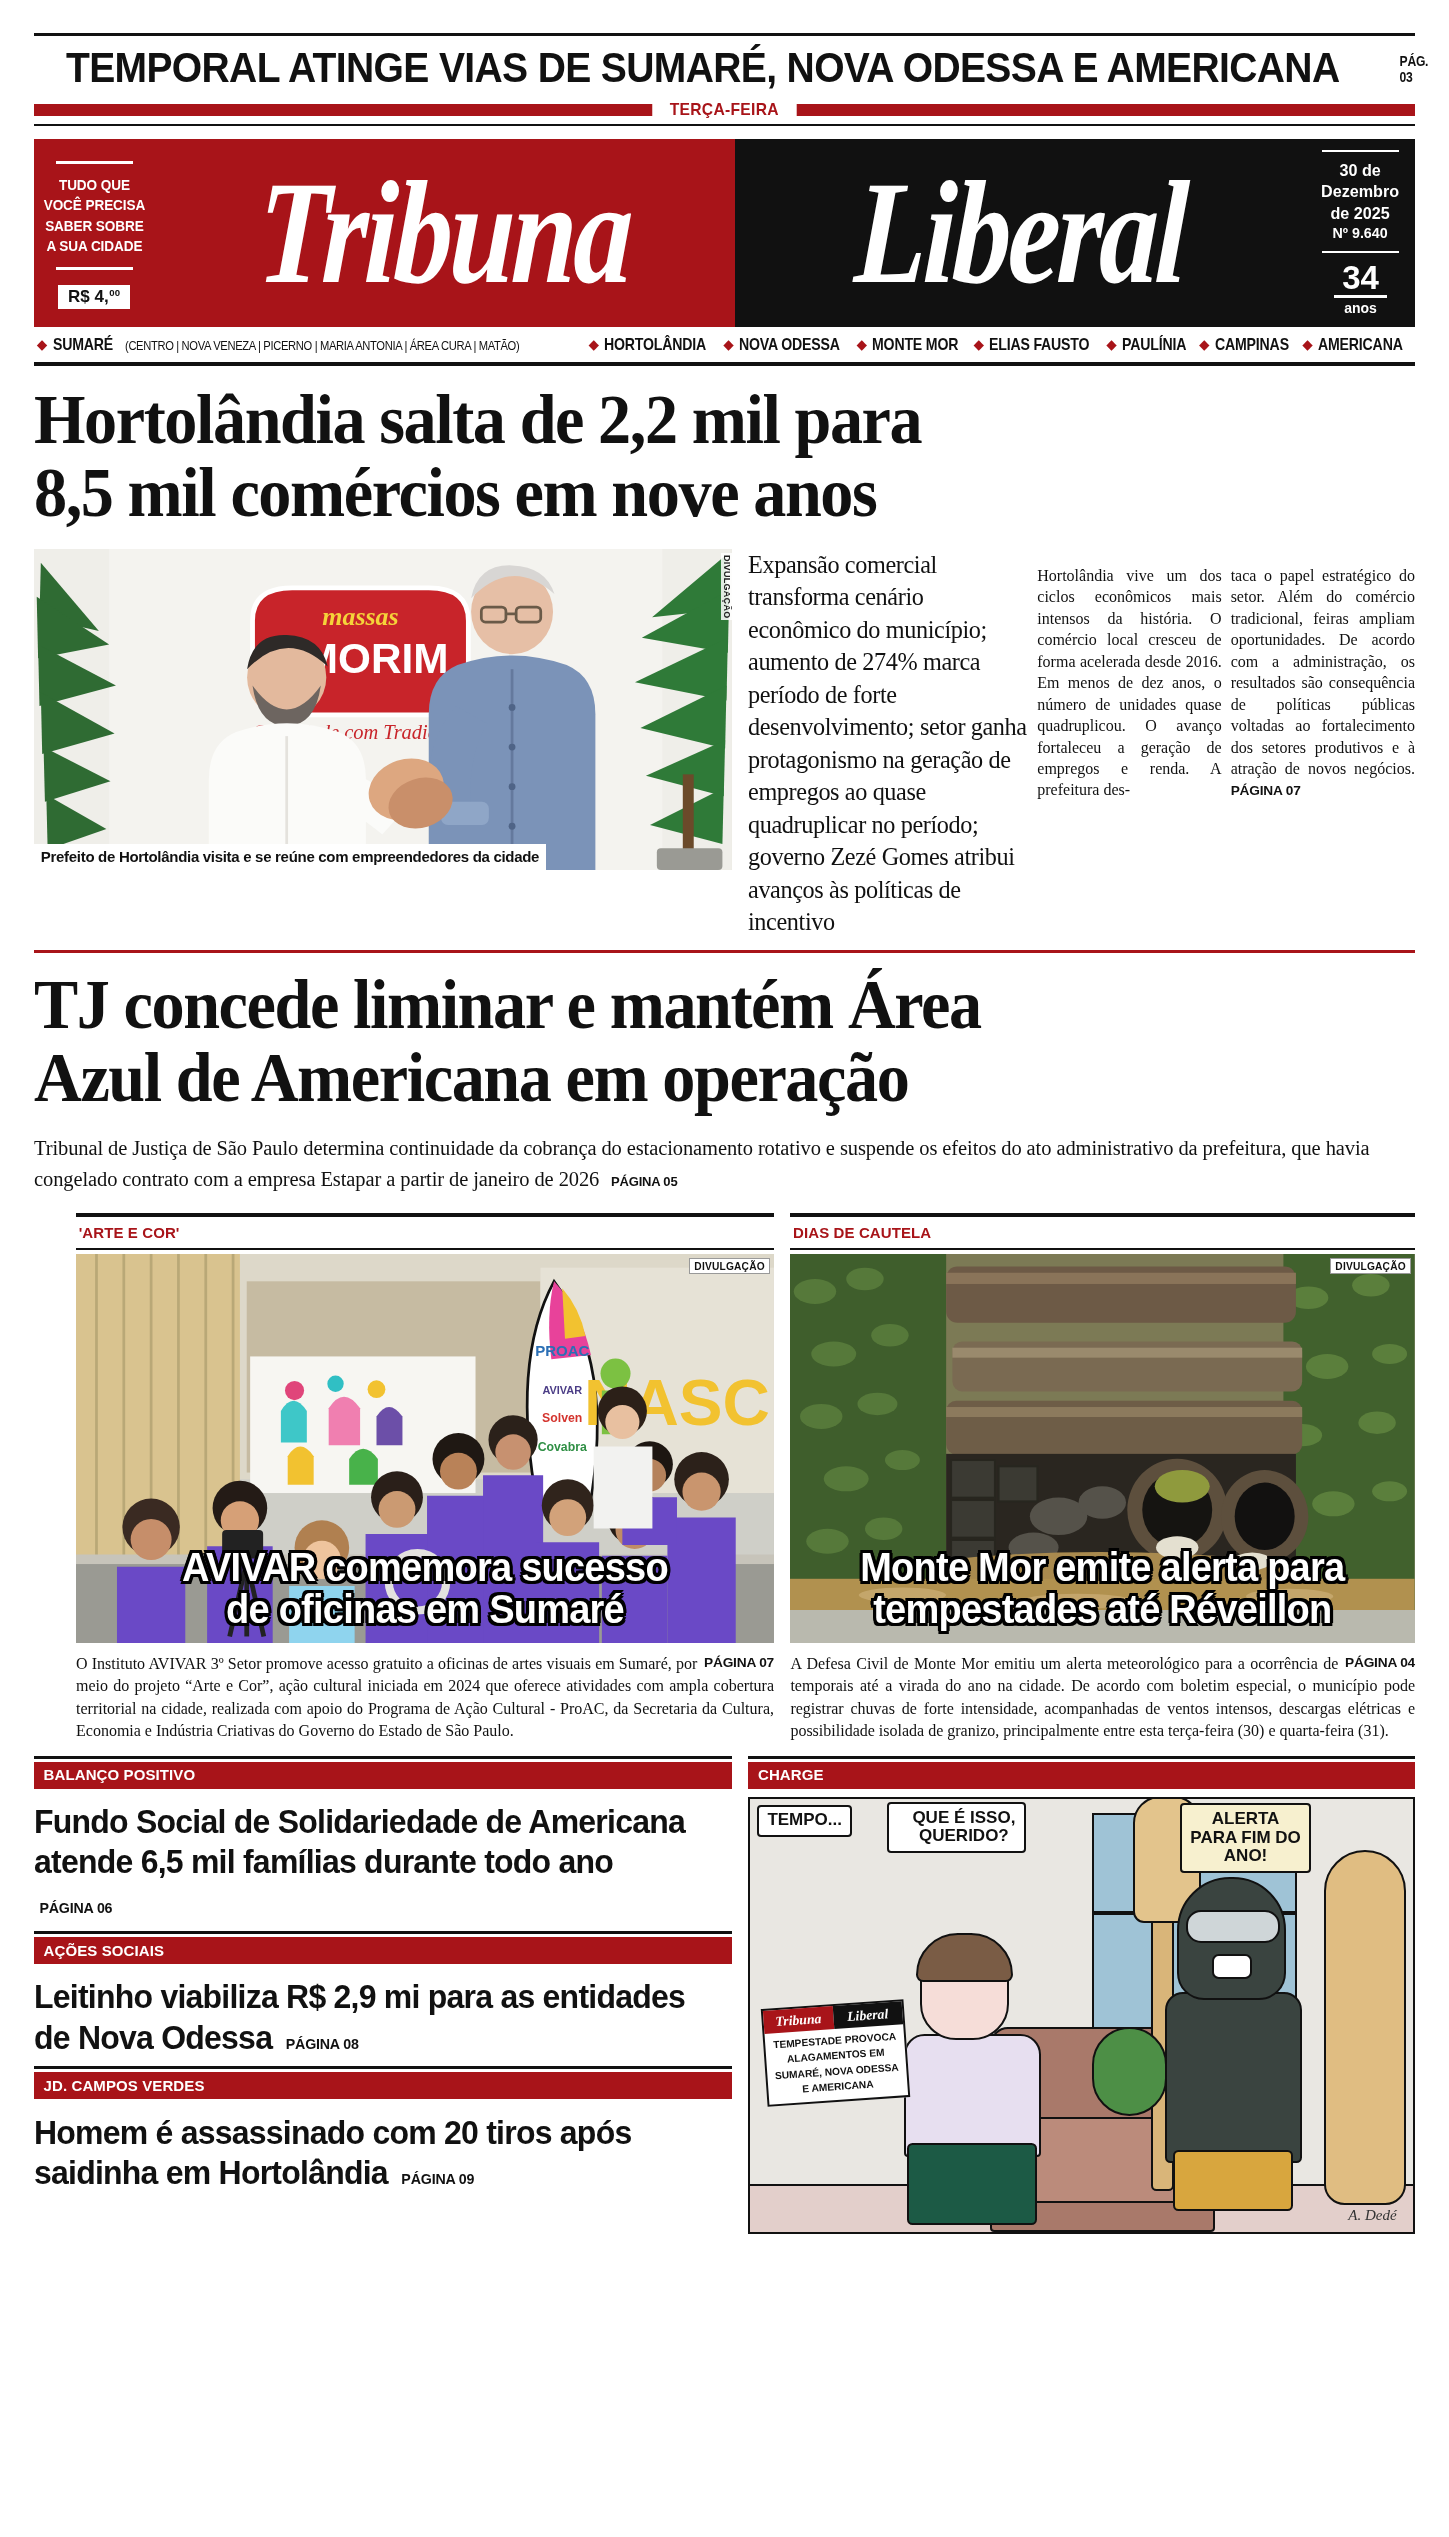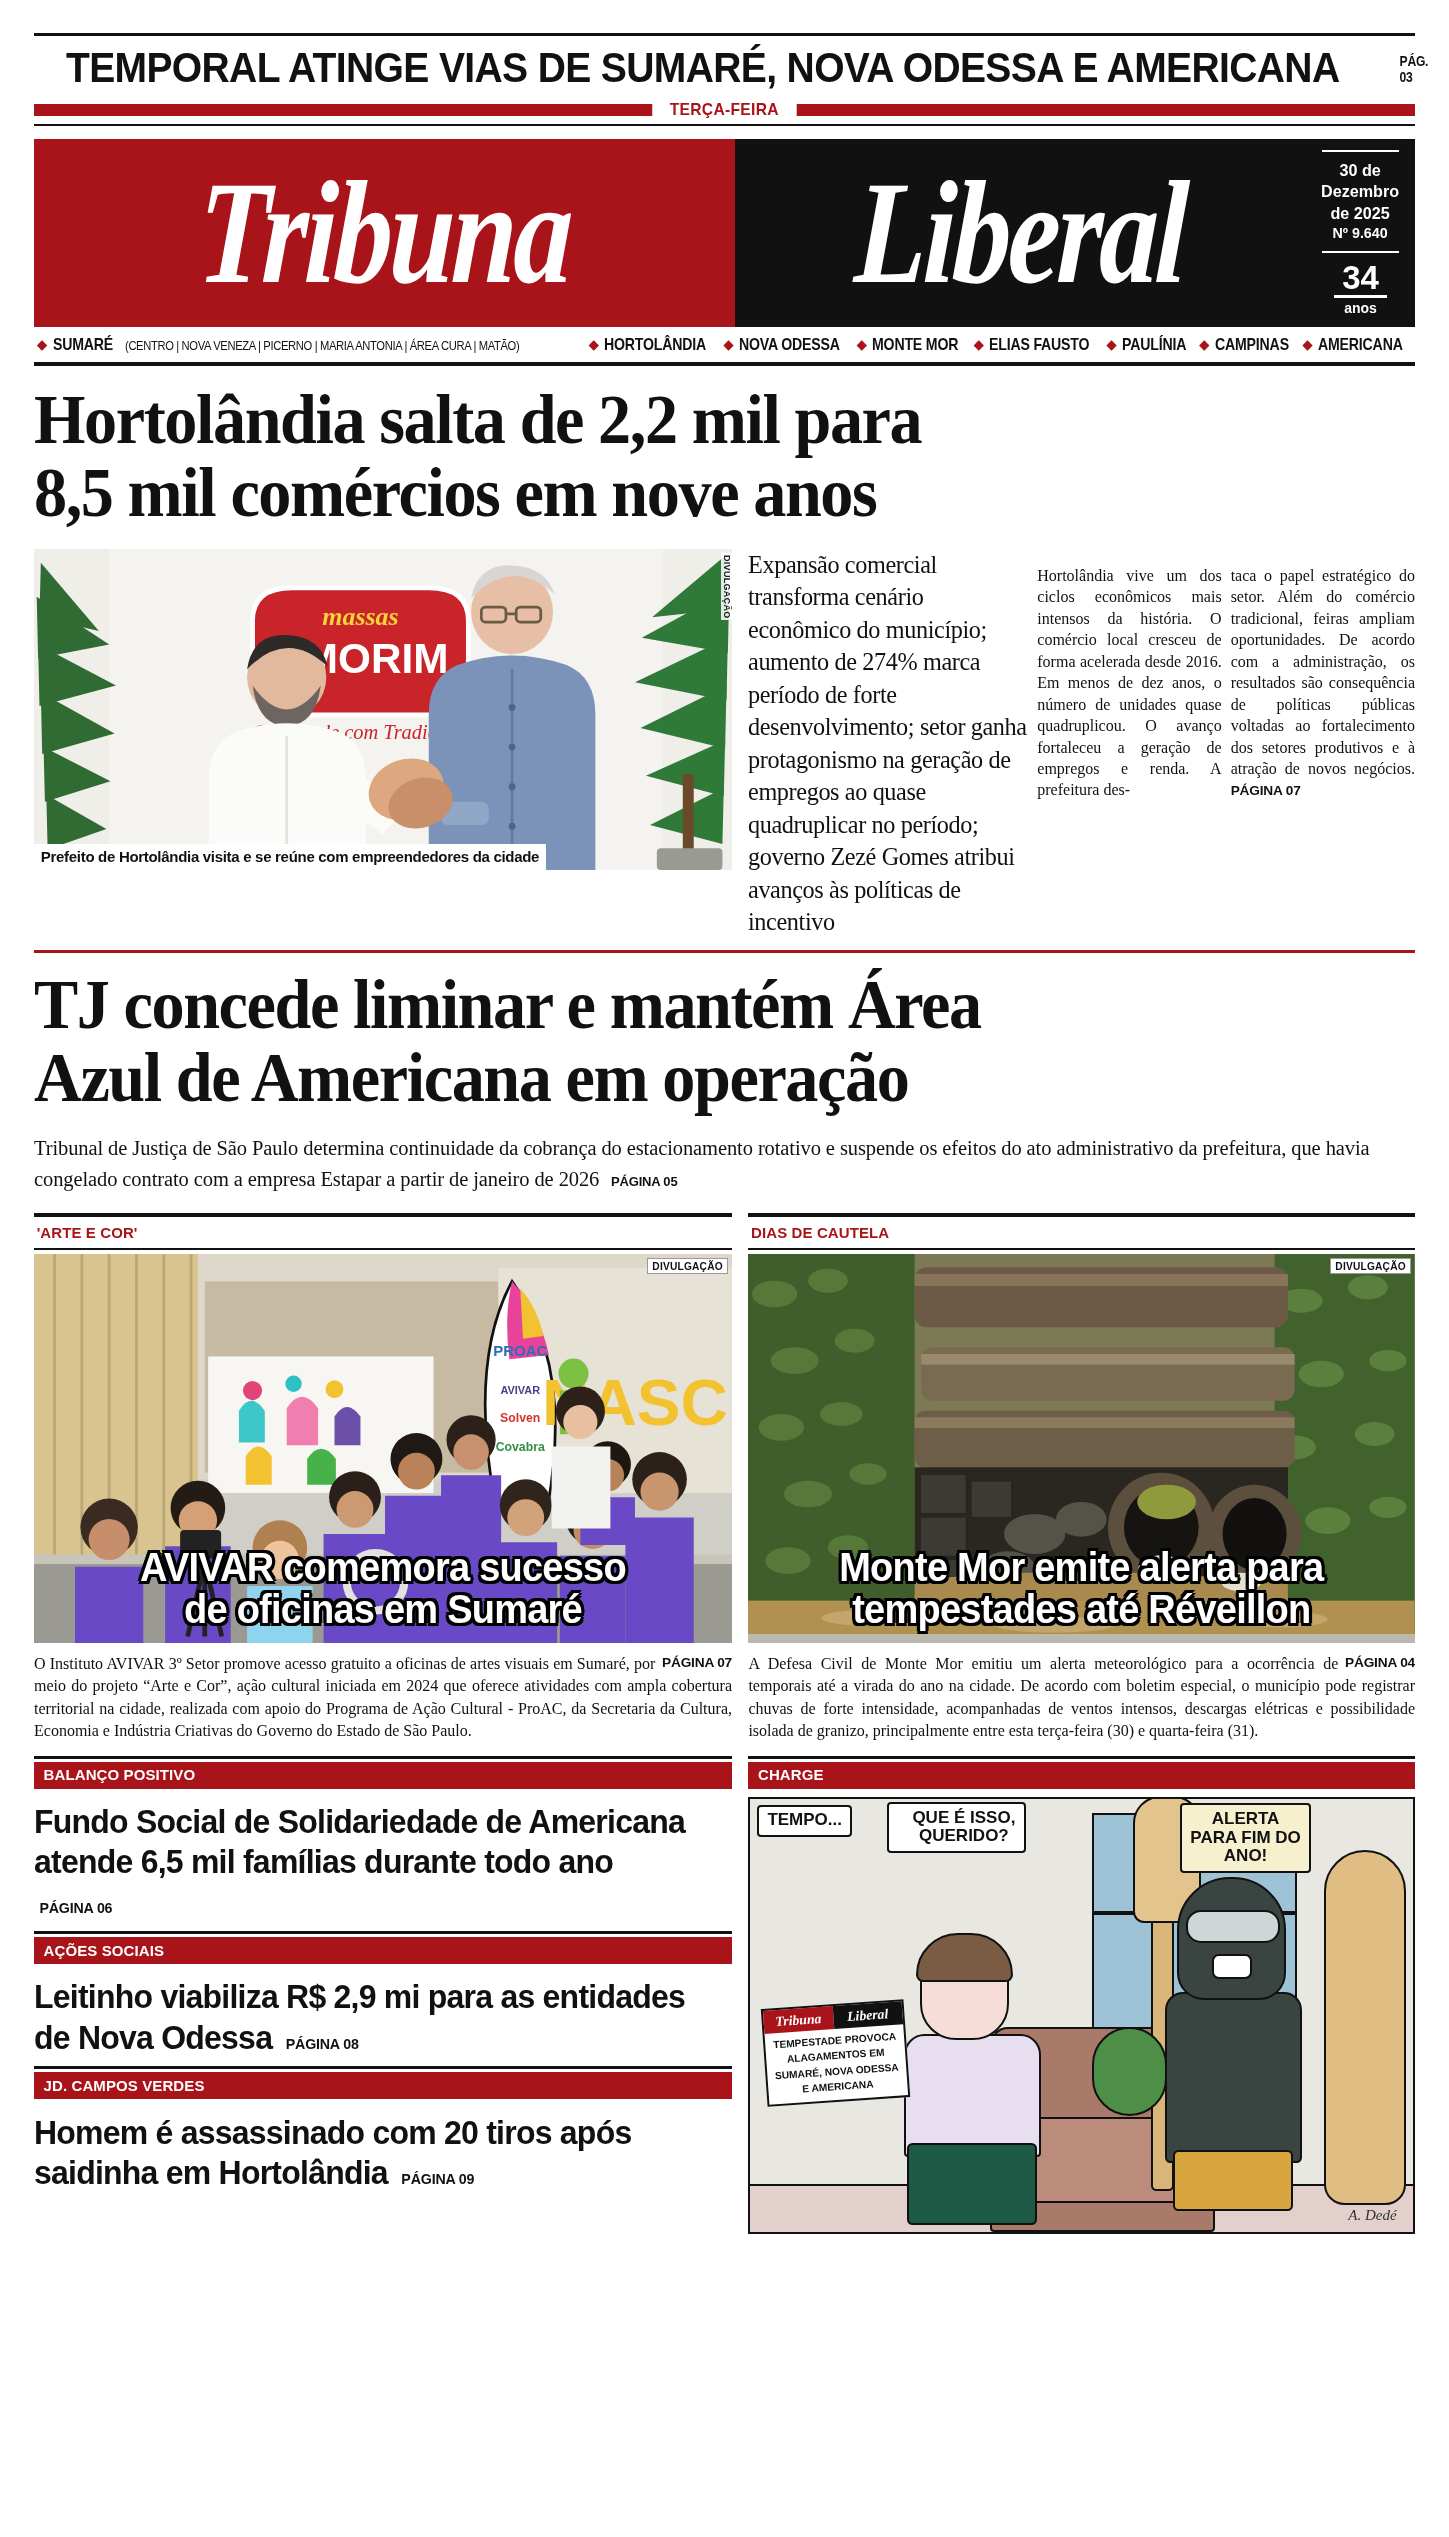--- a/index.html
+++ b/index.html
@@ -160,21 +160,21 @@
     font-size:69px; line-height:1.06; letter-spacing:-1.5px;
     transform:scaleX(0.96); transform-origin:left top; margin-top:16.4px;
   }
   .head2-sub {
     font-family:"Liberation Serif", serif; font-size:20.5px; line-height:1.5;
     margin-top:18px; letter-spacing:-0.1px;
   }
   .head2-sub .pagref { font-size:13px; margin-left:6.8px; }
 
   
-  .pkg-row { display:flex; gap:16.4px; margin-top:18px; }
+  .pkg-row { display:flex; gap:16.4px; margin-top:18px;margin-left:42px; }
   .pkg { width:698px; }
   .pkg.right { flex:1; width:auto; }
   .pkg-hat-rule { border-top:4.1px solid #111; }
   .pkg-hat {
     background:#a81419; color:#fff; font-weight:bold; font-size:15px;
     padding:4.8px 9.6px 5.5px 9.6px; letter-spacing:0.1px; margin-top:2px;
   }
   .pkg-hat.white-bg { background:#fff; color:#a81419; padding-left:2.7px; }
   .pkg-subrule { border-top:2px solid #111; margin-top:2px; }
   .pkg-photo {
@@ -302,20 +302,34 @@
     <span class="teaser-pag">PÁG. 03</span>
   </div>
   <div class="weekday-band">
     <div class="bar"></div>
     <span class="label">TERÇA-FEIRA</span>
   </div>
   <div class="rule-thin-black"></div>
 
   <div class="masthead">
     <div class="mh-red">
+      <div class="mh-slogan">
+        <div class="hr"></div>
+        <div class="lines">
+          <div>TUDO QUE</div>
+          <div>VOCÊ PRECISA</div>
+          <div>SABER SOBRE</div>
+          <div>A SUA CIDADE</div>
+        </div>
+        <div class="hr"></div>
+        <div class="mh-price">
+          <span>R$ 4,</span>
+            <span class="cents">00</span>
+        </div>
+      </div>
       <div class="mh-word">
         <span class="logo-text">Tribuna</span>
       </div>
     </div>
     <div class="mh-black">
       <div class="mh-word">
         <span class="logo-text">Liberal</span>
       </div>
       <div class="mh-date">
         <div class="hr"></div>

